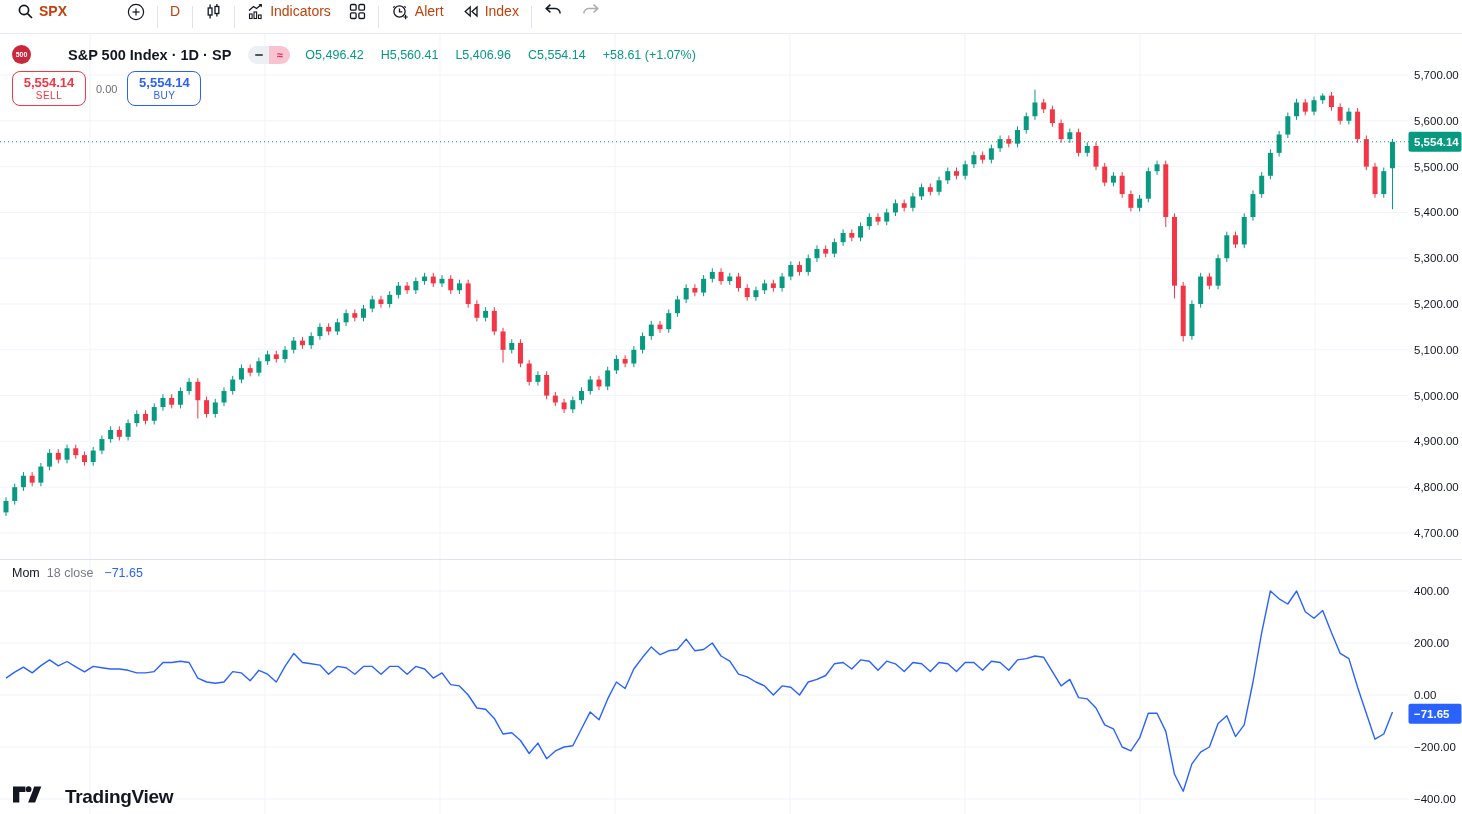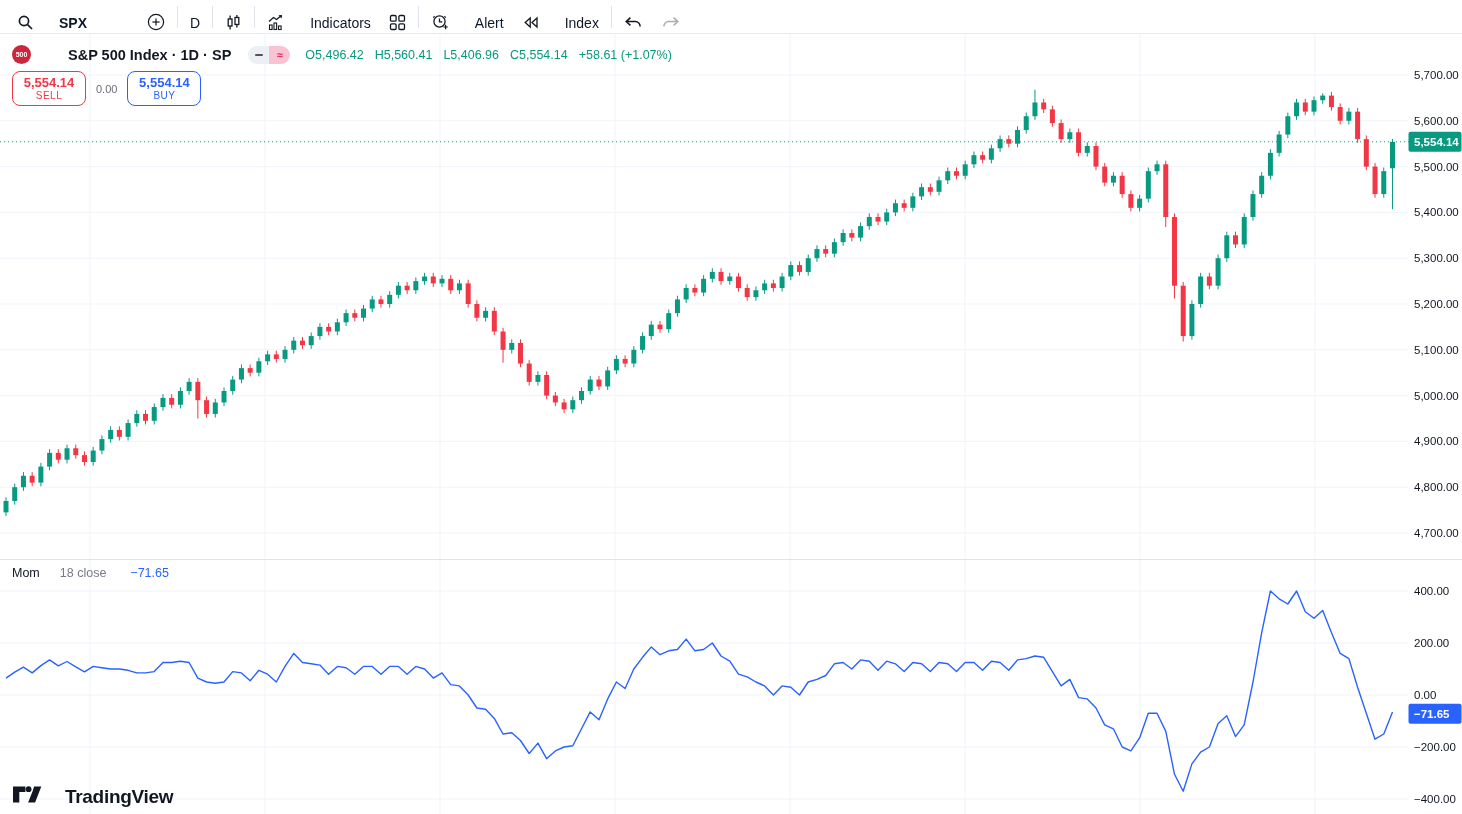--- a/index.html
+++ b/index.html
@@ -1,48 +1,48 @@
 <!DOCTYPE html>
 <html><head>
 <meta charset="utf-8">
 <style>
   html,body{margin:0;padding:0;}
   body{width:1462px;height:814px;background:#ffffff;overflow:hidden;position:relative;
        font-family:"Liberation Sans",sans-serif;color:#131722;}
   
   .toolbar{position:absolute;left:0;top:0;width:1462px;height:34px;background:#fff;
            border-bottom:1px solid #e7ebf1;display:flex;align-items:center;padding-left:8px;box-sizing:border-box;z-index:30;}
-  .tb-item{display:flex;align-items:flex-end;gap:25px;height:28px;padding:0 9px;border-radius:4px;
-           font-size:14px;color:#0f172a;cursor:pointer;white-space:nowrap;}
+  .tb-item{display:flex;align-items:flex-start;gap:5px;height:28px;padding:0 9px;border-radius:4px;
+           font-size:14px;color:#c2410c;cursor:pointer;white-space:nowrap;}
   .tb-item svg{display:block;}
   .tb-sep{width:1px;height:22px;background:#e0e3eb;margin:0 3px;}
   .tb-symbol{font-weight:700;font-size:14px;}
   .tb-muted svg{opacity:.35;}
   
   .symbol-row{position:absolute;left:12px;top:45px;display:flex;align-items:center;gap:9px;z-index:20;}
   .spx-badge{width:19px;height:19px;border-radius:50%;background:#c9283c;color:#fff;font-size:7px;
              font-weight:700;display:flex;align-items:center;justify-content:center;}
   .symbol-title{font-size:14.5px;font-weight:700;color:#131722;margin-left:28px;}
   .pill-toggle{display:flex;align-items:center;height:18px;border-radius:9px;overflow:hidden;margin-left:8px;cursor:pointer;}
   .pill-left{width:21px;height:18px;background:#eceff3;display:flex;align-items:center;justify-content:center;}
   .pill-left span{display:block;width:8px;height:2px;border-radius:1px;background:#50535e;}
   .pill-right{width:21px;height:18px;background:#f9c4d2;color:#e91e63;font-size:11px;font-weight:700;
               display:flex;align-items:center;justify-content:center;}
-  .ohlc{display:flex;gap:11px;font-size:12.5px;color:#089981;margin-left:6px;}
+  .ohlc{display:flex;gap:17px;font-size:12.5px;color:#089981;margin-left:6px;}
   
   .trade-row{position:absolute;left:12px;top:71px;display:flex;align-items:center;z-index:20;}
   .trade-btn{width:74px;height:35px;border-radius:8px;background:#fff;display:flex;flex-direction:column;
              align-items:center;justify-content:center;cursor:pointer;box-sizing:border-box;}
   .sell{border:1.5px solid #f23645;color:#f23645;}
   .buy{border:1.5px solid #2962ff;color:#2962ff;}
   .trade-price{font-size:13px;font-weight:600;line-height:15px;}
   .trade-label{font-size:10px;letter-spacing:.5px;line-height:12px;}
   .spread{font-size:11px;color:#6a6d78;margin:0 10px;}
   
-  .mom-row{position:absolute;left:12px;top:566px;display:flex;align-items:center;gap:20px;
+  .mom-row{position:absolute;left:12px;top:566px;display:flex;align-items:center;gap:7px;
            font-size:12.5px;z-index:20;}
   .mom-name{color:#131722;}
   .mom-params{color:#787b86;}
   .mom-value{color:#2962ff;margin-left:4px;}
   
   .tv-logo{position:absolute;left:13px;top:783px;display:flex;align-items:center;gap:23px;z-index:20;}
   .tv-logo-text{font-size:19px;font-weight:800;color:#131722;letter-spacing:-.3px;}
   
   #chart-svg{position:absolute;left:0;top:0;z-index:5;}
   .pane-sep{position:absolute;left:0;top:559px;width:1462px;height:1px;background:#e0e3eb;z-index:6;}

